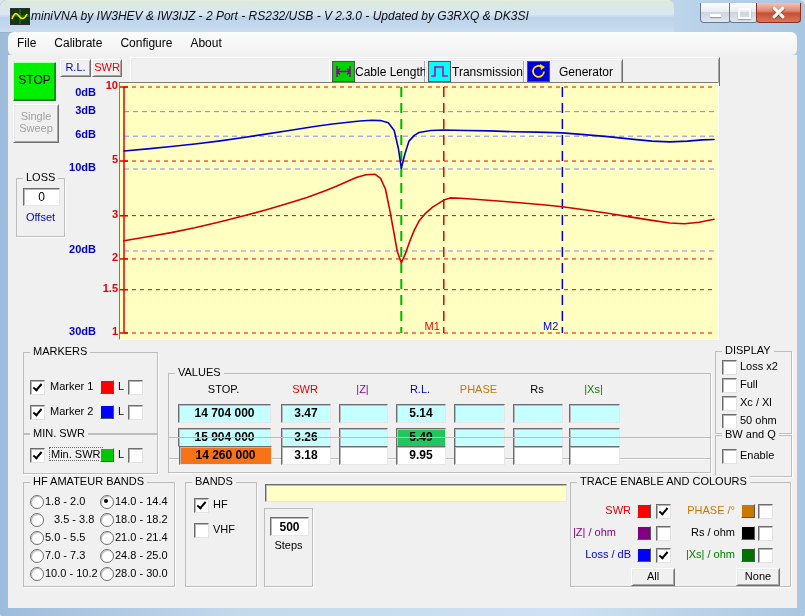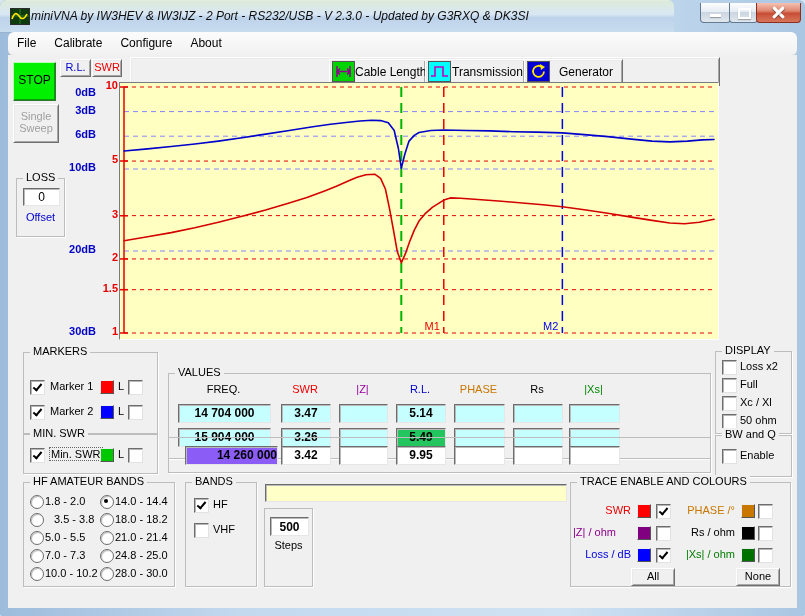--- a/index.html
+++ b/index.html
@@ -168,21 +168,21 @@
     <div class="groupbox" id="minswr-group" style="left:15px;top:379px;width:133px;height:38px;">
       <span class="legend">MIN. SWR</span>
     <div class="cb checked" style="left: 6px; top: 13px;"></div>
         <div class="rowlabel" style="left: 26px; top: 13px; border: 1px dotted rgb(102, 102, 102); padding: 0px 1px; margin: -1px;">Min. SWR</div>
         <div class="swatch" style="left: 76px; top: 13px; background: rgb(0, 200, 0);"></div>
         <div class="rowlabel" style="left: 94px; top: 13px;">L</div>
         <div class="cb" style="left: 104px; top: 13px;"></div>
       </div>
     <div class="groupbox" id="values-group" style="left:160px;top:305px;width:541px;height:84px;margin-top:13px;">
       <span class="legend">VALUES</span>
-    <div class="val-head" style="left: 9px; top: 9px; width: 91px; color: rgb(0, 0, 0);">FREQ.</div>
+    <div class="val-head" style="left: 9px; top: 9px; width: 91px; color: rgb(0, 0, 0);">STOP.</div>
         <div class="val-head" style="left: 112px; top: 9px; width: 48px; color: rgb(238, 0, 0);">SWR</div>
         <div class="val-head" style="left: 170px; top: 9px; width: 47px; color: rgb(153, 0, 153);">|Z|</div>
         <div class="val-head" style="left: 227px; top: 9px; width: 48px; color: rgb(0, 0, 204);">R.L.</div>
         <div class="val-head" style="left: 285px; top: 9px; width: 49px; color: rgb(200, 120, 0);">PHASE</div>
         <div class="val-head" style="left: 344px; top: 9px; width: 48px; color: rgb(0, 0, 0);">Rs</div>
         <div class="val-head" style="left: 400px; top: 9px; width: 49px; color: rgb(0, 136, 0);">|Xs|</div>
         <div class="val-cell sunken" style="left: 9px; top: 30px; width: 91px; background: rgb(198, 255, 255);">14 704 000</div>
         <div class="val-cell sunken" style="left: 112px; top: 30px; width: 48px; background: rgb(198, 255, 255);">3.47</div>
         <div class="val-cell sunken" style="left: 170px; top: 30px; width: 47px; background: rgb(198, 255, 255);"></div>
         <div class="val-cell sunken" style="left: 227px; top: 30px; width: 48px; background: rgb(198, 255, 255);">5.14</div>
@@ -191,22 +191,22 @@
         <div class="val-cell sunken" style="left: 400px; top: 30px; width: 49px; background: rgb(198, 255, 255);"></div>
         <div class="val-cell sunken" style="left: 9px; top: 54px; width: 91px; background: rgb(198, 255, 255);">15 904 000</div>
         <div class="val-cell sunken" style="left: 112px; top: 54px; width: 48px; background: rgb(198, 255, 255);">3.26</div>
         <div class="val-cell sunken" style="left: 170px; top: 54px; width: 47px; background: rgb(198, 255, 255);"></div>
         <div class="val-cell sunken" style="left: 227px; top: 54px; width: 48px; background: #22c55e;">5.49</div>
         <div class="val-cell sunken" style="left: 285px; top: 54px; width: 49px; background: rgb(198, 255, 255);"></div>
         <div class="val-cell sunken" style="left: 344px; top: 54px; width: 48px; background: rgb(198, 255, 255);"></div>
         <div class="val-cell sunken" style="left: 400px; top: 54px; width: 49px; background: rgb(198, 255, 255);"></div>
       </div>
     <div class="groupbox" id="minrow-group" style="left:160px;top:382px;width:541px;height:34px;">
-        <div class="val-cell sunken" style="left: 16px; top: 8px; width: 91px; background: #8b5cf6; text-align: right;">14 260 000</div>
-        <div class="val-cell sunken" style="left: 112px; top: 8px; width: 48px; background: rgb(255, 255, 255);">3.42</div>
+        <div class="val-cell sunken" style="left: 10px; top: 8px; width: 91px; background: #f97316;">14 260 000</div>
+        <div class="val-cell sunken" style="left: 112px; top: 8px; width: 48px; background: rgb(255, 255, 255);">3.18</div>
         <div class="val-cell sunken" style="left: 170px; top: 8px; width: 47px; background: rgb(255, 255, 255);"></div>
         <div class="val-cell sunken" style="left: 227px; top: 8px; width: 48px; background: rgb(255, 255, 255);">9.95</div>
         <div class="val-cell sunken" style="left: 285px; top: 8px; width: 49px; background: rgb(255, 255, 255);"></div>
         <div class="val-cell sunken" style="left: 344px; top: 8px; width: 48px; background: rgb(255, 255, 255);"></div>
         <div class="val-cell sunken" style="left: 400px; top: 8px; width: 49px; background: rgb(255, 255, 255);"></div>
       </div>
     <div class="groupbox" id="display-group" style="left:707px;top:296px;width:75px;height:81px;">
       <span class="legend">DISPLAY</span>
     <div class="cb" style="left: 6px; top: 8px;"></div>
         <div class="rowlabel" style="left: 24px; top: 8px;">Loss x2</div>

